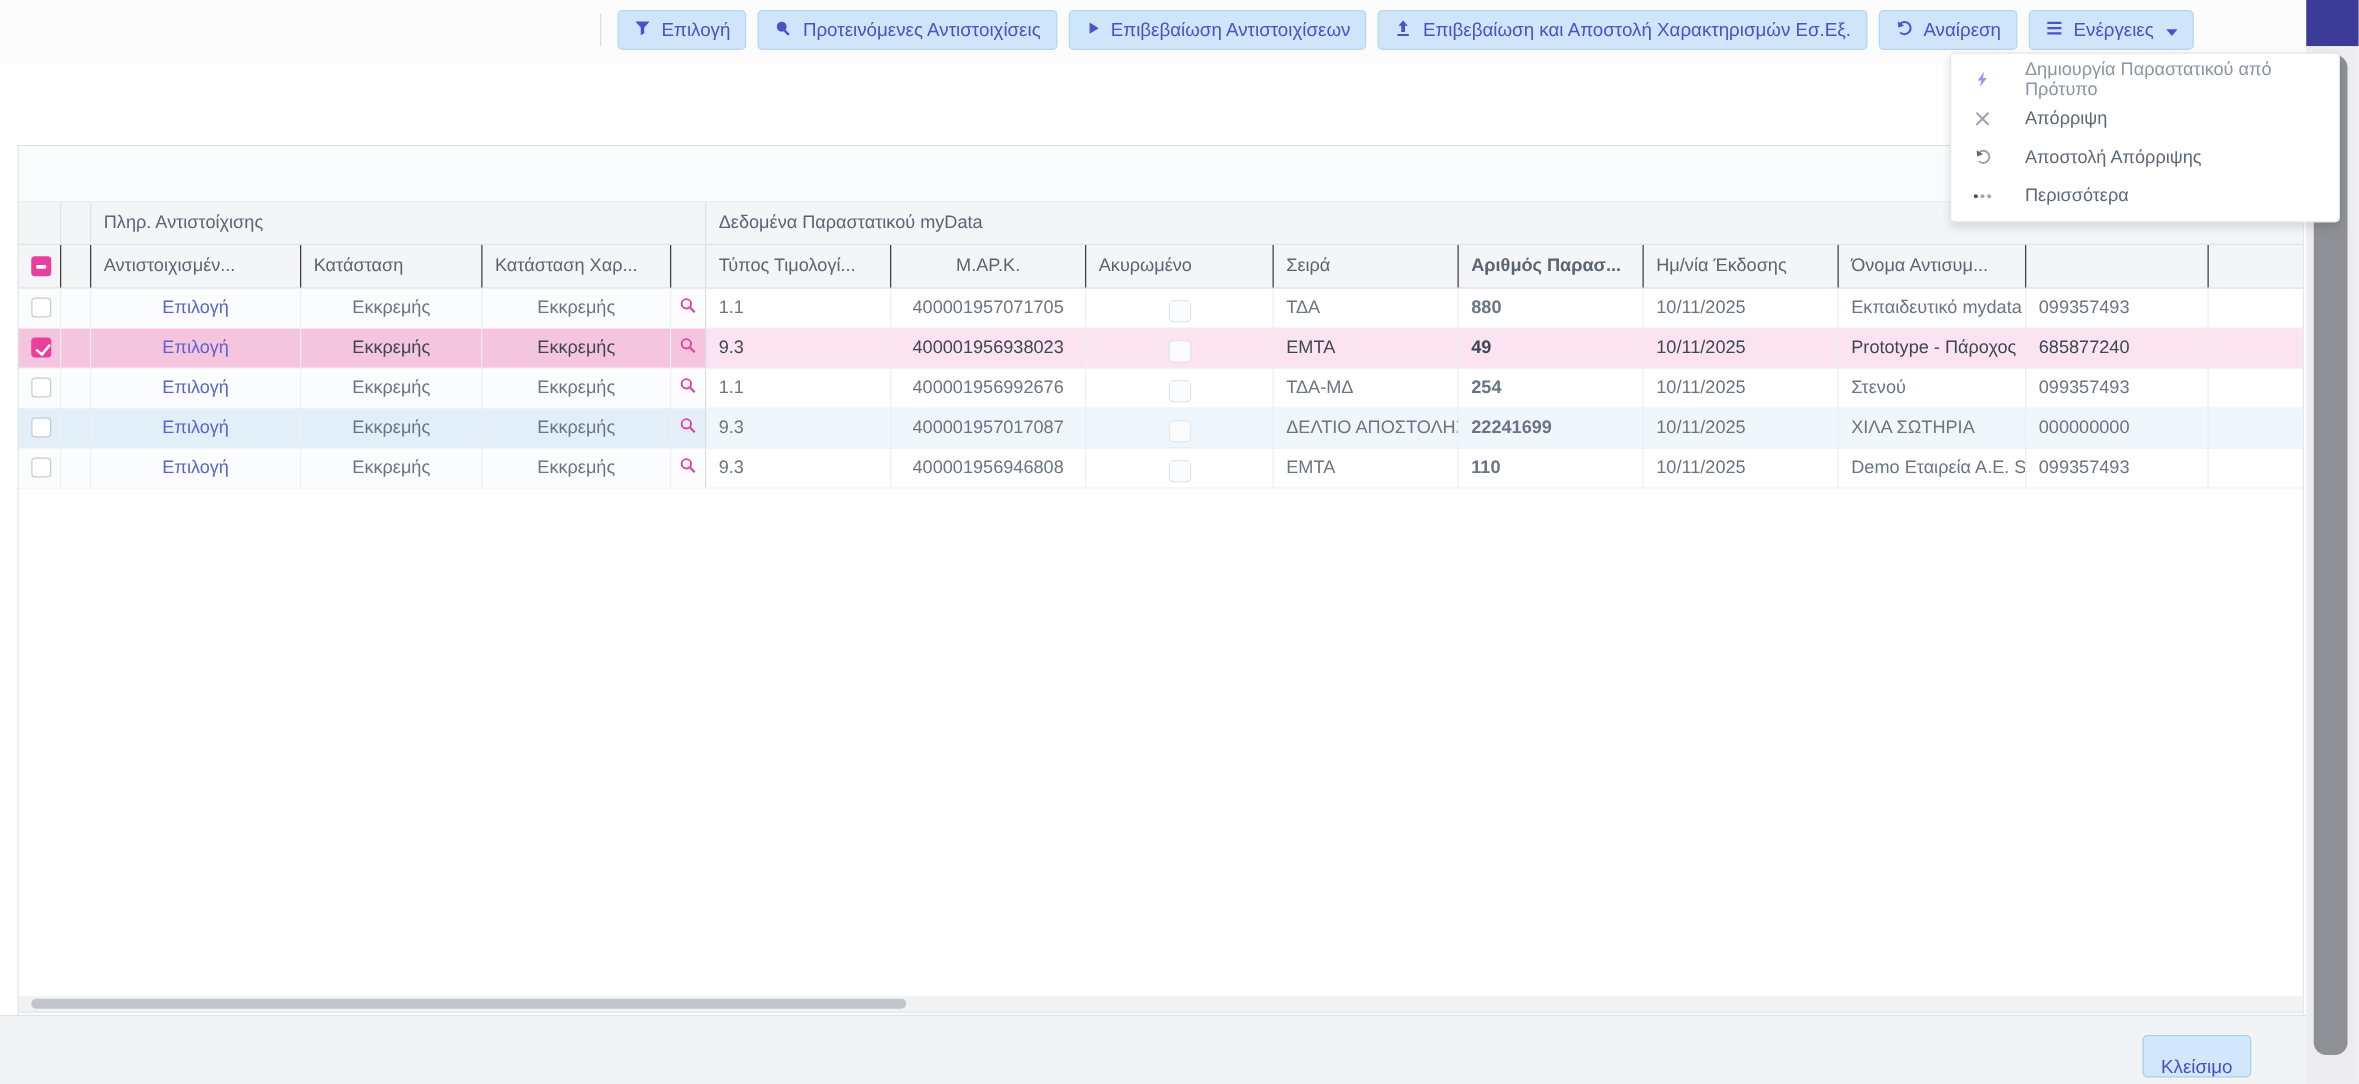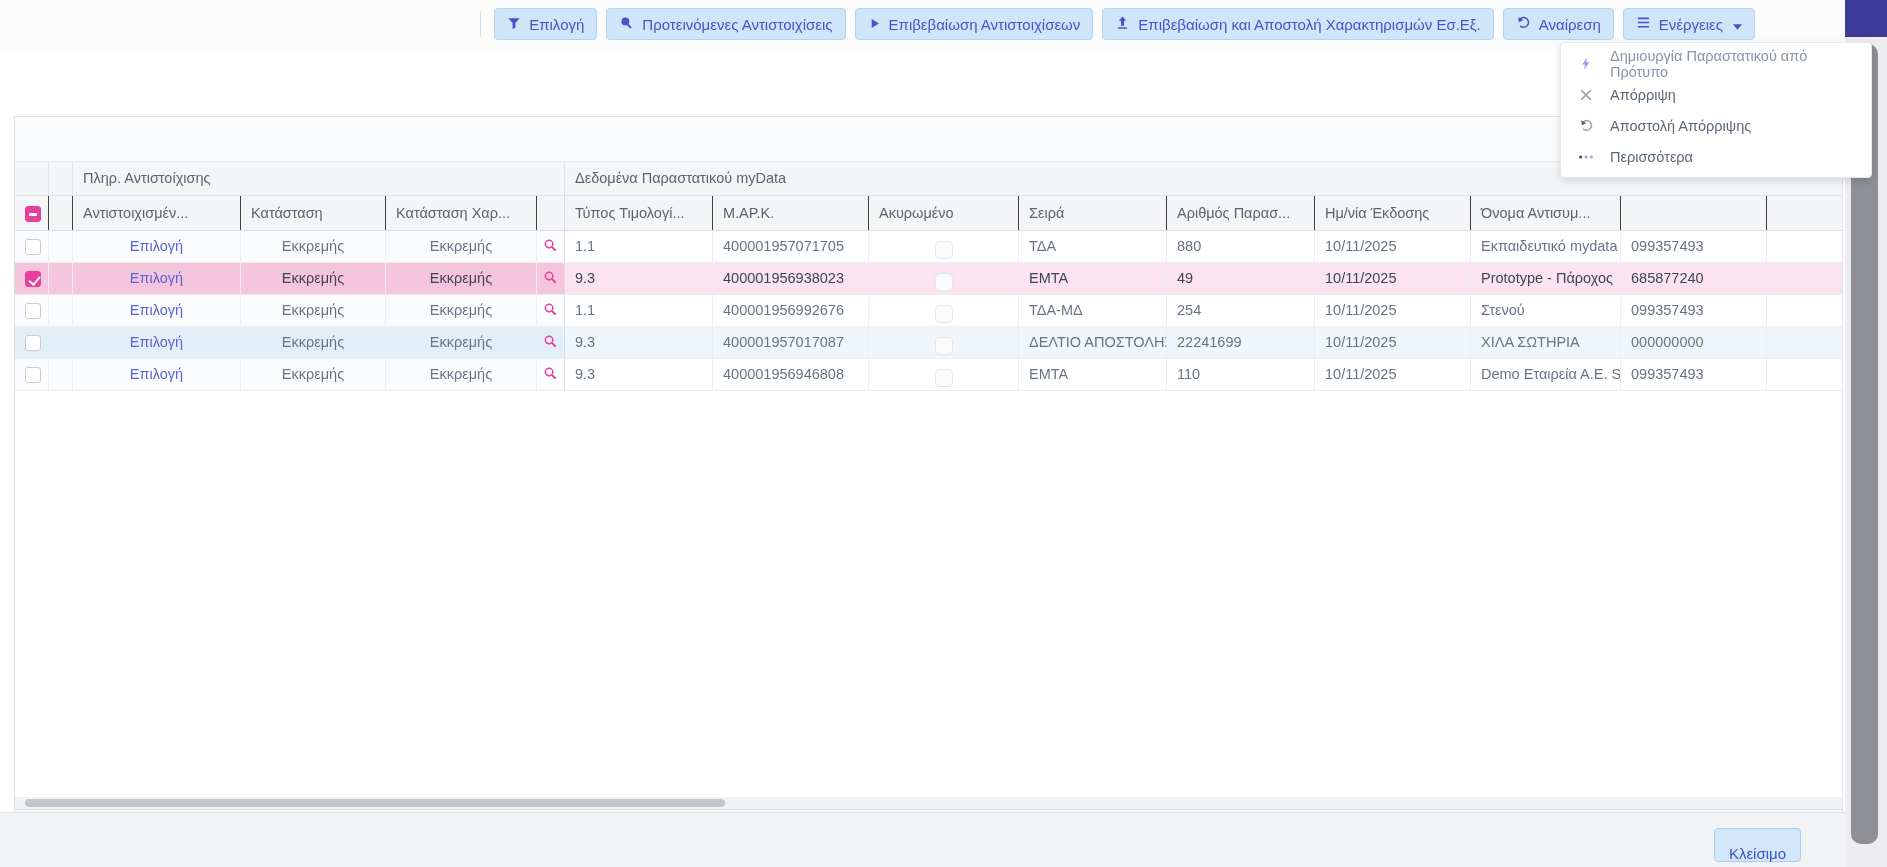--- a/index.html
+++ b/index.html
@@ -45,22 +45,22 @@
   .ghead-cols { display:flex; height:35px; background:#f4f5f7; border-bottom:1px solid #d8dde3; flex:none; }
   .th { border-right:1px solid #404040; line-height:34px; padding:0 10px; color:#5a6473; white-space:nowrap; overflow:hidden; }
 
   .tr { display:flex; height:32px; border-bottom:1px solid #eceef1; background:#fff; flex:none; }
   .td { border-right:1px solid #eceef1; line-height:31px; padding:0 10px; color:#6a7484; white-space:nowrap; overflow:hidden; }
   .center { text-align:center; }
   .td.pinned-edge, .th.pinned-edge { border-right:1px solid #d9dee4; }
 
   .c1 {width:34px; flex:none;} .c2 {width:24px; flex:none;} .c3 {width:168px; flex:none;}
   .c4 {width:145px; flex:none;} .c5 {width:151px; flex:none;} .c6 {width:28px; flex:none; padding:0;}
-  .c7 {width:148px; flex:none;} .c8 {width:156px; flex:none;} .c9 {width:150px; flex:none;}
-  .c10{width:148px; flex:none;} .c11{width:148px; flex:none;} .c12{width:156px; flex:none;}
+  .c7 {width:148px; flex:none;} .c8 {width:156px; flex:none;text-align:center;} .c9 {width:150px; flex:none;}
+  .c10{width:148px; flex:none;} .c11{width:148px; flex:none;font-weight:bold;} .c12{width:156px; flex:none;}
   .c13{width:150px; flex:none;} .c14{width:146px; flex:none;} .c15{flex:1; border-right:none;}
   .g1 {width:34px; flex:none;} .g2 {width:24px; flex:none;} .g3 {width:492px; flex:none;} .g4 {flex:1; border-right:none;}
 
   .tr .pin { background:#fbfcfd; }
   .tr.stripe { background:#f0f7fc; }
   .tr.stripe .pin { background:#e2eff9; }
   .tr.selected { background:#fbe4ef; }
   .tr.selected .pin { background:#f4c5dc; }
   .tr.selected .td { color:#3e4654; }
 
@@ -87,21 +87,21 @@
 
   
   .dfooter { position:absolute; left:0; top:812px; width:1845px; height:55px; background:#f2f3f5; border-top:1px solid #e0e3e7; }
   .close-btn { position:absolute; top:15px; right:44px; height:32px; padding:16px 14px;
                background:#d2e7fa; border:1px solid #a9cff0; border-radius:4px; color:#4351c8; font-size:15px; cursor:pointer; }
 
   
   .menu { position:absolute; top:42px; right:15px; width:312px; background:#fff;
           border:1px solid #e4e7eb; border-radius:4px; box-shadow:0 3px 8px rgba(0,0,0,.13);
           padding:5px 0; z-index:40; }
-  .mi { display:flex; align-items:center; gap:15px; height:31px; padding:0 16px; color:#5d6877; cursor:pointer; }
+  .mi { display:flex; align-items:center; gap:25px; height:31px; padding:0 16px; color:#5d6877; cursor:pointer; }
   .mi .ic { width:18px; flex:none; display:flex; align-items:center; justify-content:center; color:#9aa3b0; }
   .mi.dim { color:#8b94a4; }
   .mi.dim .ic { color:#9b9ce9; }
 </style>
 </head>
 <body>
 
 <div class="corner"></div>
 <div class="vtrack">
   <div class="vthumb"></div>

